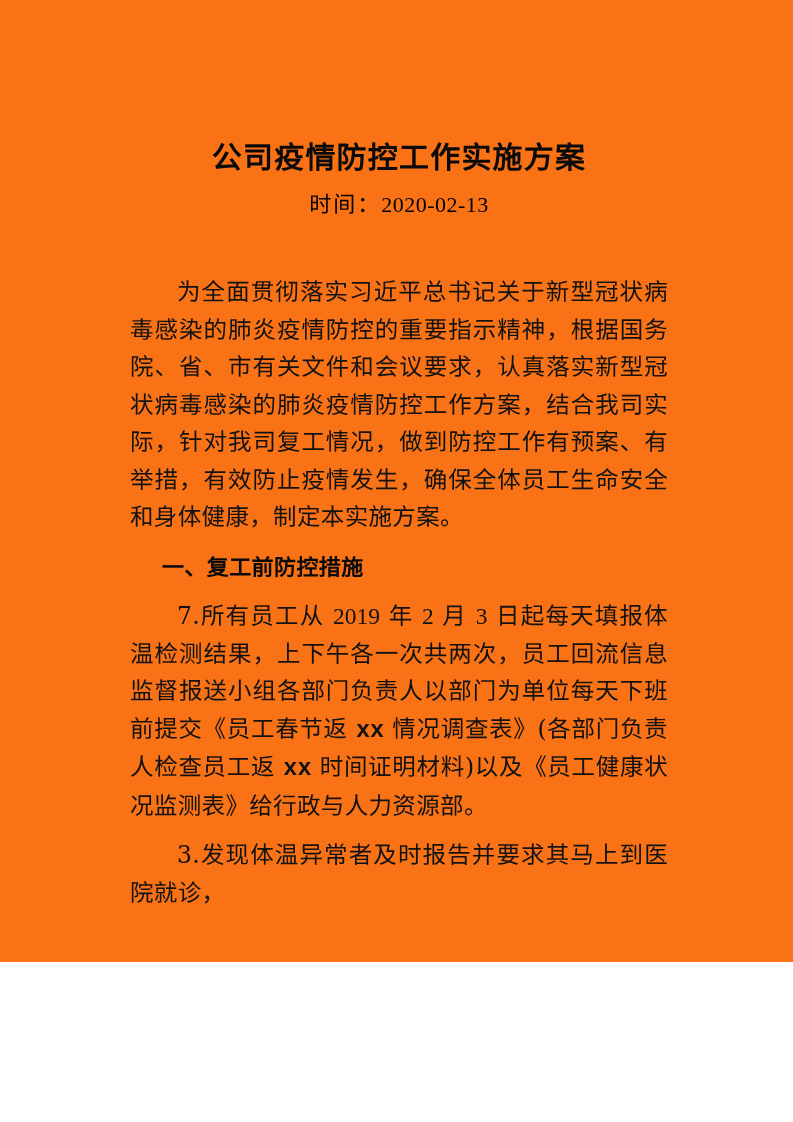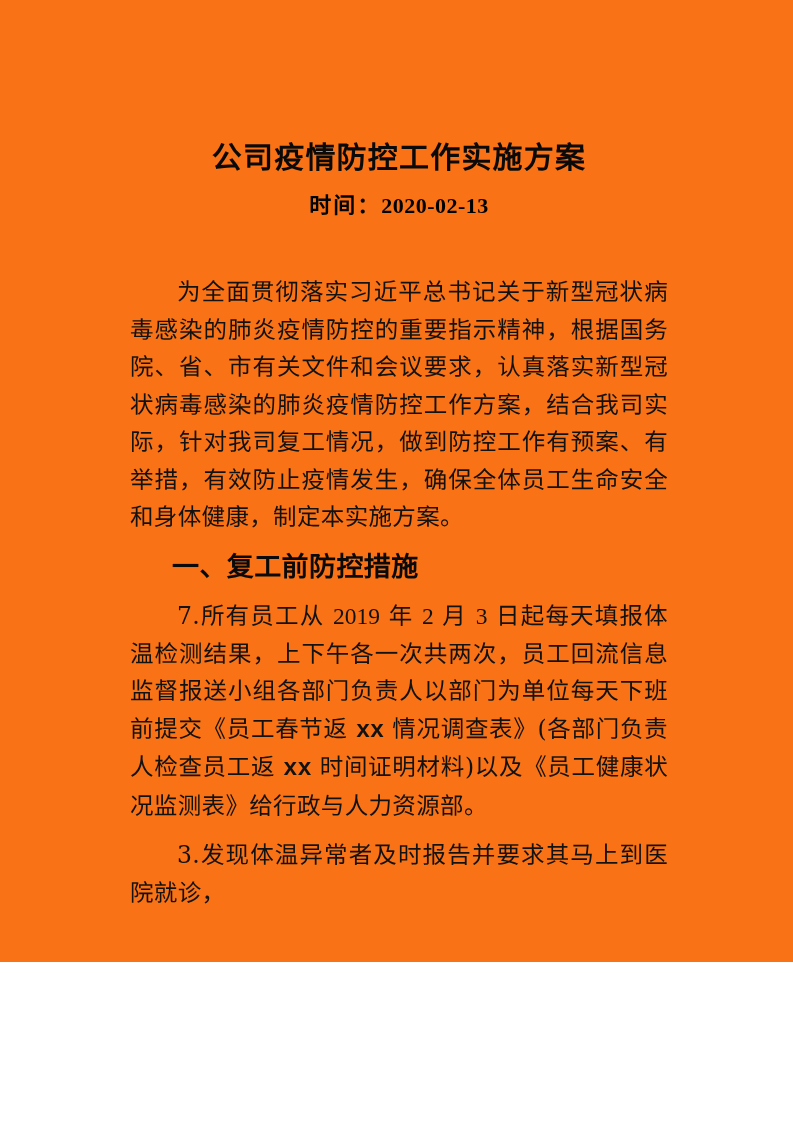--- a/index.html
+++ b/index.html
@@ -54,21 +54,20 @@
     position: absolute;
     left: 0;
     top: 189px;
     width: 562px;
     text-align: center;
     font-size: 22px;
     line-height: 32px;
     font-family: "Liberation Serif", "DejaVu Serif", serif;
     letter-spacing: 0.5px;
     white-space: nowrap;
-    font-weight: bold;
   }
   .doc-date .cjk {
     font-family: "DejaVu Serif", "Liberation Serif", serif;
     letter-spacing: 2px;
   }
 
   
   .body-area {
     position: absolute;
     left: 0;
@@ -88,21 +87,21 @@
     letter-spacing: 0.35px;
     color: #121212;
     word-break: break-all;
   }
 
   h2.section-heading {
     margin: 0;
     padding: 0;
     font-family: "Liberation Sans", "DejaVu Sans", sans-serif;
     font-weight: bold;
-    font-size: 27px;
+    font-size: 22px;
     line-height: 37.5px;
     text-indent: 2em;
     letter-spacing: 0.4px;
     color: #0a0a0a;
   }
 
   
   .num {
     font-family: "Liberation Serif", "DejaVu Serif", serif;
     letter-spacing: 0;

